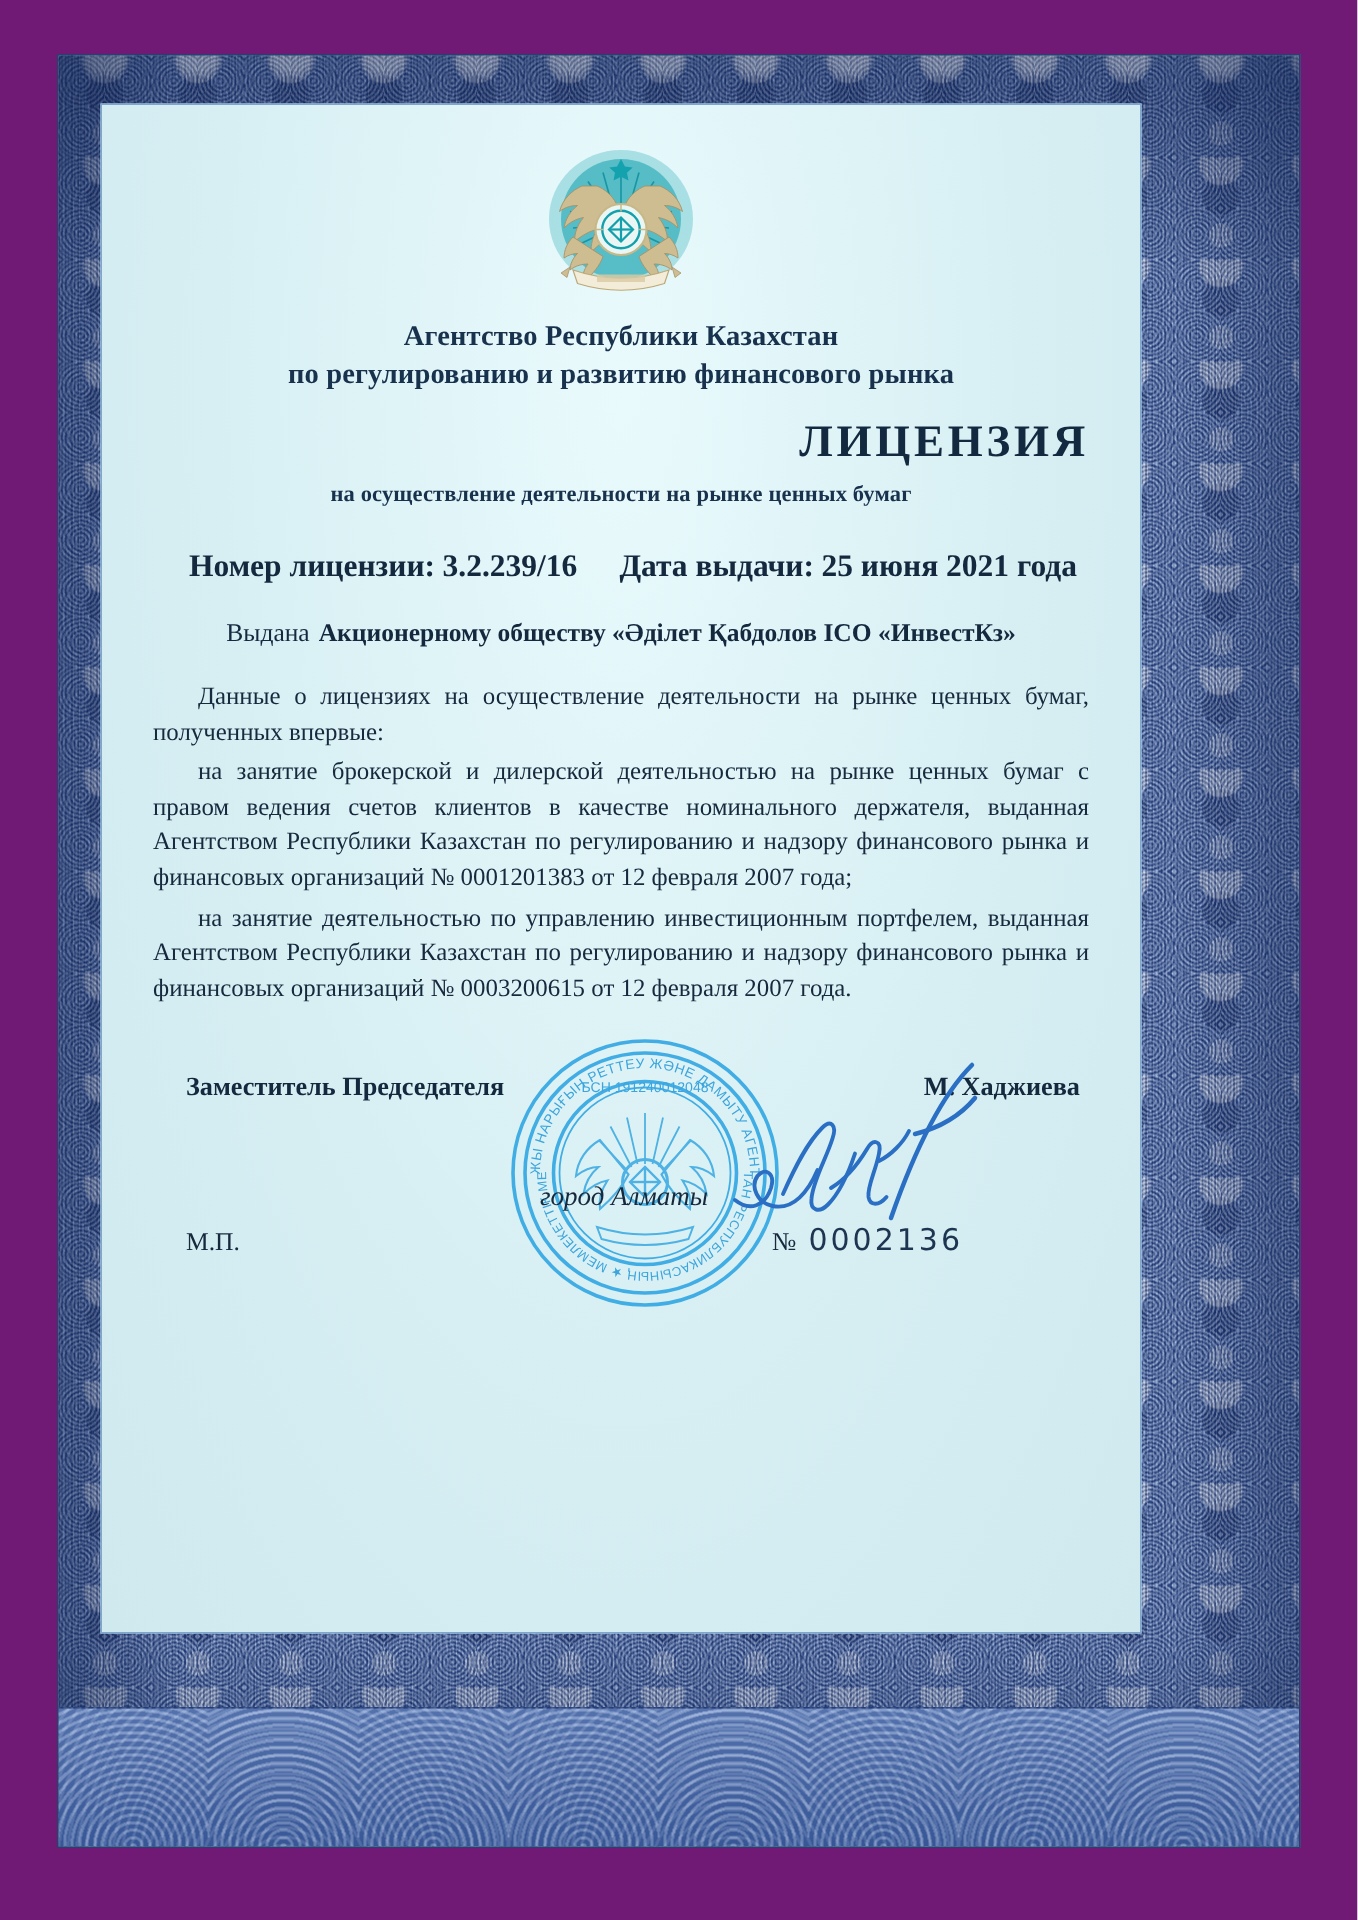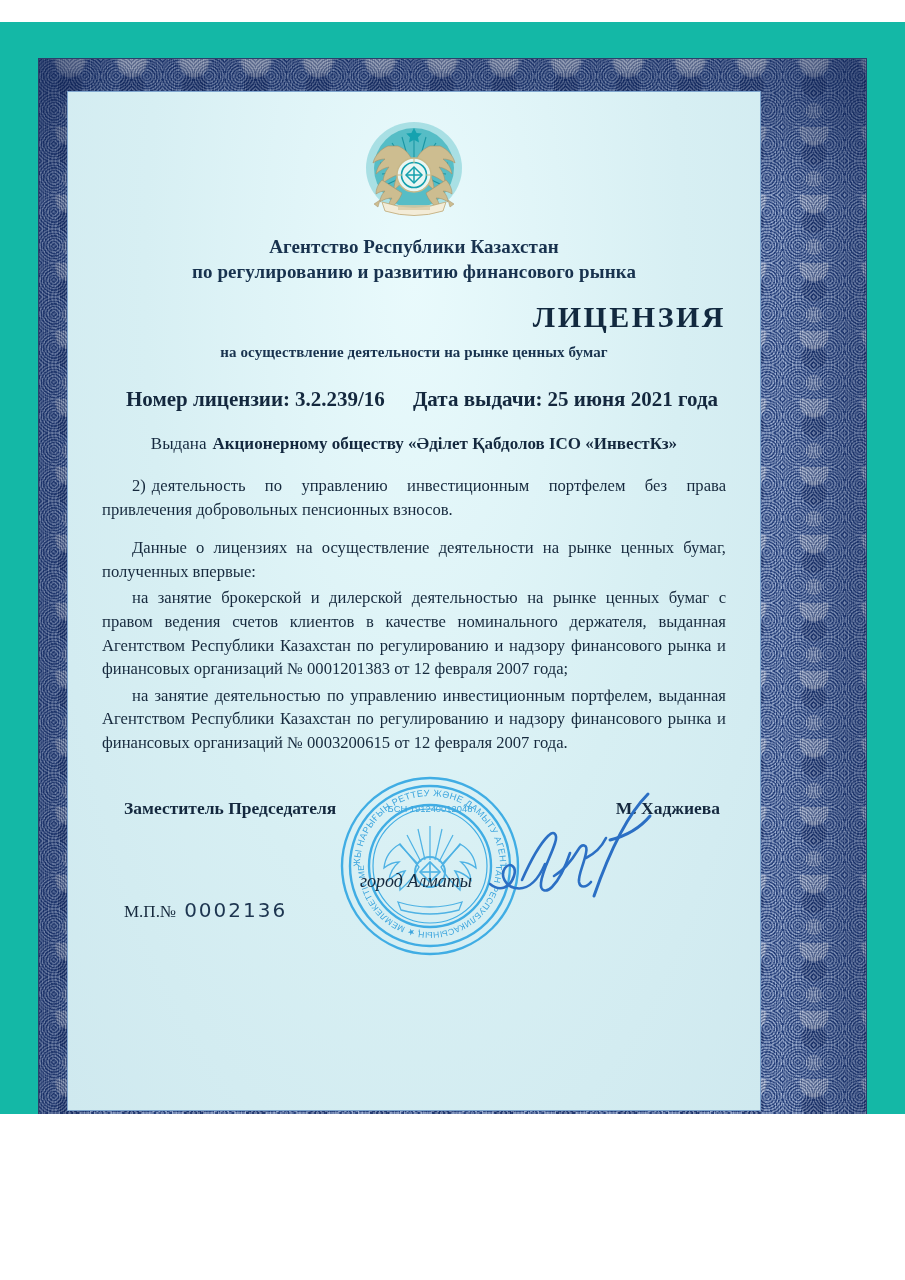--- a/index.html
+++ b/index.html
@@ -1,23 +1,22 @@
 <!DOCTYPE html>
 <html lang="ru"><head>
 <meta charset="utf-8">
 <style>
   html,body{margin:0;padding:0;background:#ffffff;}
   body{font-family:"Liberation Serif", serif;}
 
   #page{
     position:relative;
-    width:905px;height:1092px;
-    background:#14b8a6;
+    width:905px;height:1280px;
+    background:#701a75;
     overflow:hidden;
-    margin-top:22px;
   }
 
   
   #cert{
     position:absolute;
     left:38px;top:36px;
     width:829px;height:1196px;
     background:#4a6fb5;
     box-sizing:border-box;
     border:1px solid #2c3f6b;
@@ -168,21 +167,21 @@
 
   
   #footer{
     position:absolute;left:0;right:0;bottom:26px;z-index:3;
     padding:0 40px 0 34px;
   }
   #city{
     text-align:center;font-style:italic;font-size:18px;color:#16293d;
     margin-left:10px;margin-bottom:6px;
   }
-  #footer-row{display:flex;align-items:flex-end;}
+  #footer-row{display:flex;align-items:flex-end;justify-content:space-between;}
   #mp{font-size:17px;color:#16293d;padding-left:22px;}
   #docnum{display:flex;align-items:baseline;padding-right:78px;}
   #docnum .no{font-size:17px;color:#16293d;margin-right:8px;}
   #docnum .digits{
     font-family:"DejaVu Sans", sans-serif;
     font-size:20px;letter-spacing:2px;color:#1d3550;
   }
 </style>
 </head>
 <body>
@@ -267,23 +266,20 @@
       </div>
 
       <div class="issued-row">
         <span class="issued-lbl">Выдана</span><span class="issued-val">Акционерному обществу «Әділет Қабдолов ICO «ИнвестКз»</span>
       </div>
 
       <div class="body">
 
 
 
-        <p class="p indent gap">
-          <span class="num">2)</span><span>деятельность по управлению инвестиционным портфелем без права привлечения добровольных пенсионных взносов.</span>
-        </p>
 
         <p class="p indent gap">Данные о лицензиях на осуществление деятельности на рынке ценных бумаг, полученных впервые:</p>
 
         <p class="p indent tight">на занятие брокерской и дилерской деятельностью на рынке ценных бумаг с правом ведения счетов клиентов в качестве номинального держателя, выданная Агентством Республики Казахстан по регулированию и надзору финансового рынка и финансовых организаций № 0001201383 от 12 февраля 2007 года;</p>
 
         <p class="p indent tight">на занятие деятельностью по управлению инвестиционным портфелем, выданная Агентством Республики Казахстан по регулированию и надзору финансового рынка и финансовых организаций № 0003200615 от 12 февраля 2007 года.</p>
       </div>
 
       <div id="sign-area">
 

